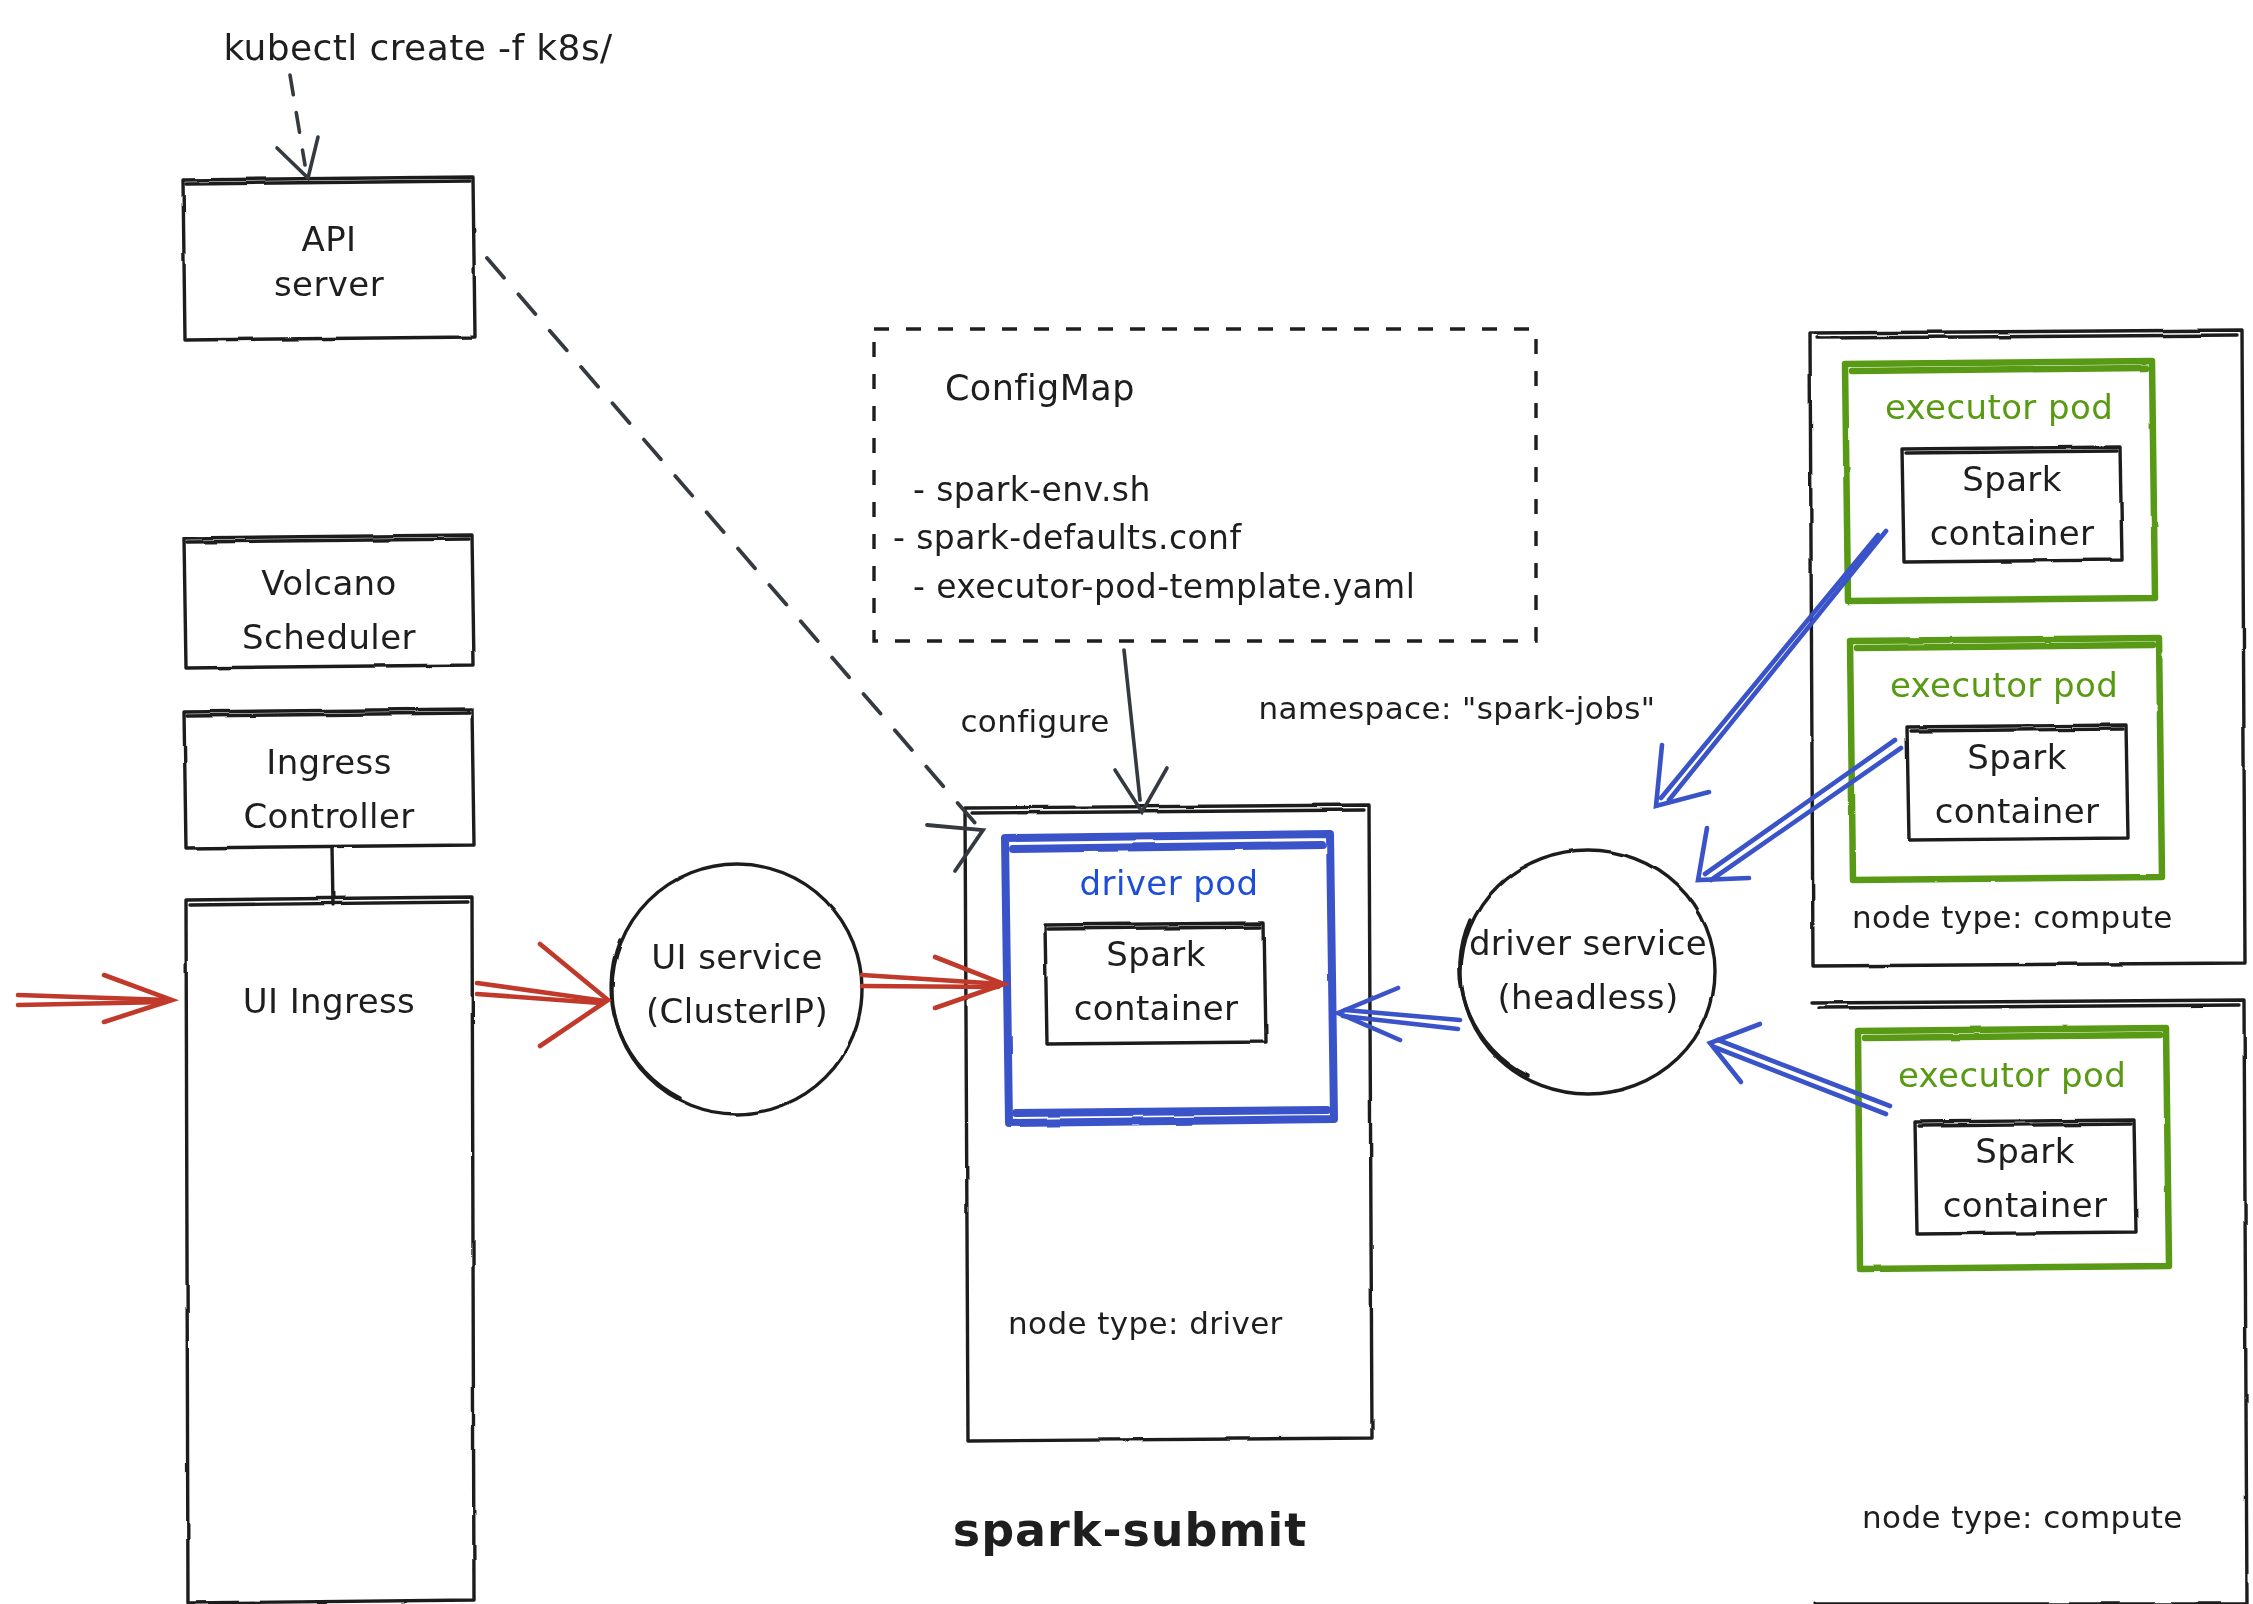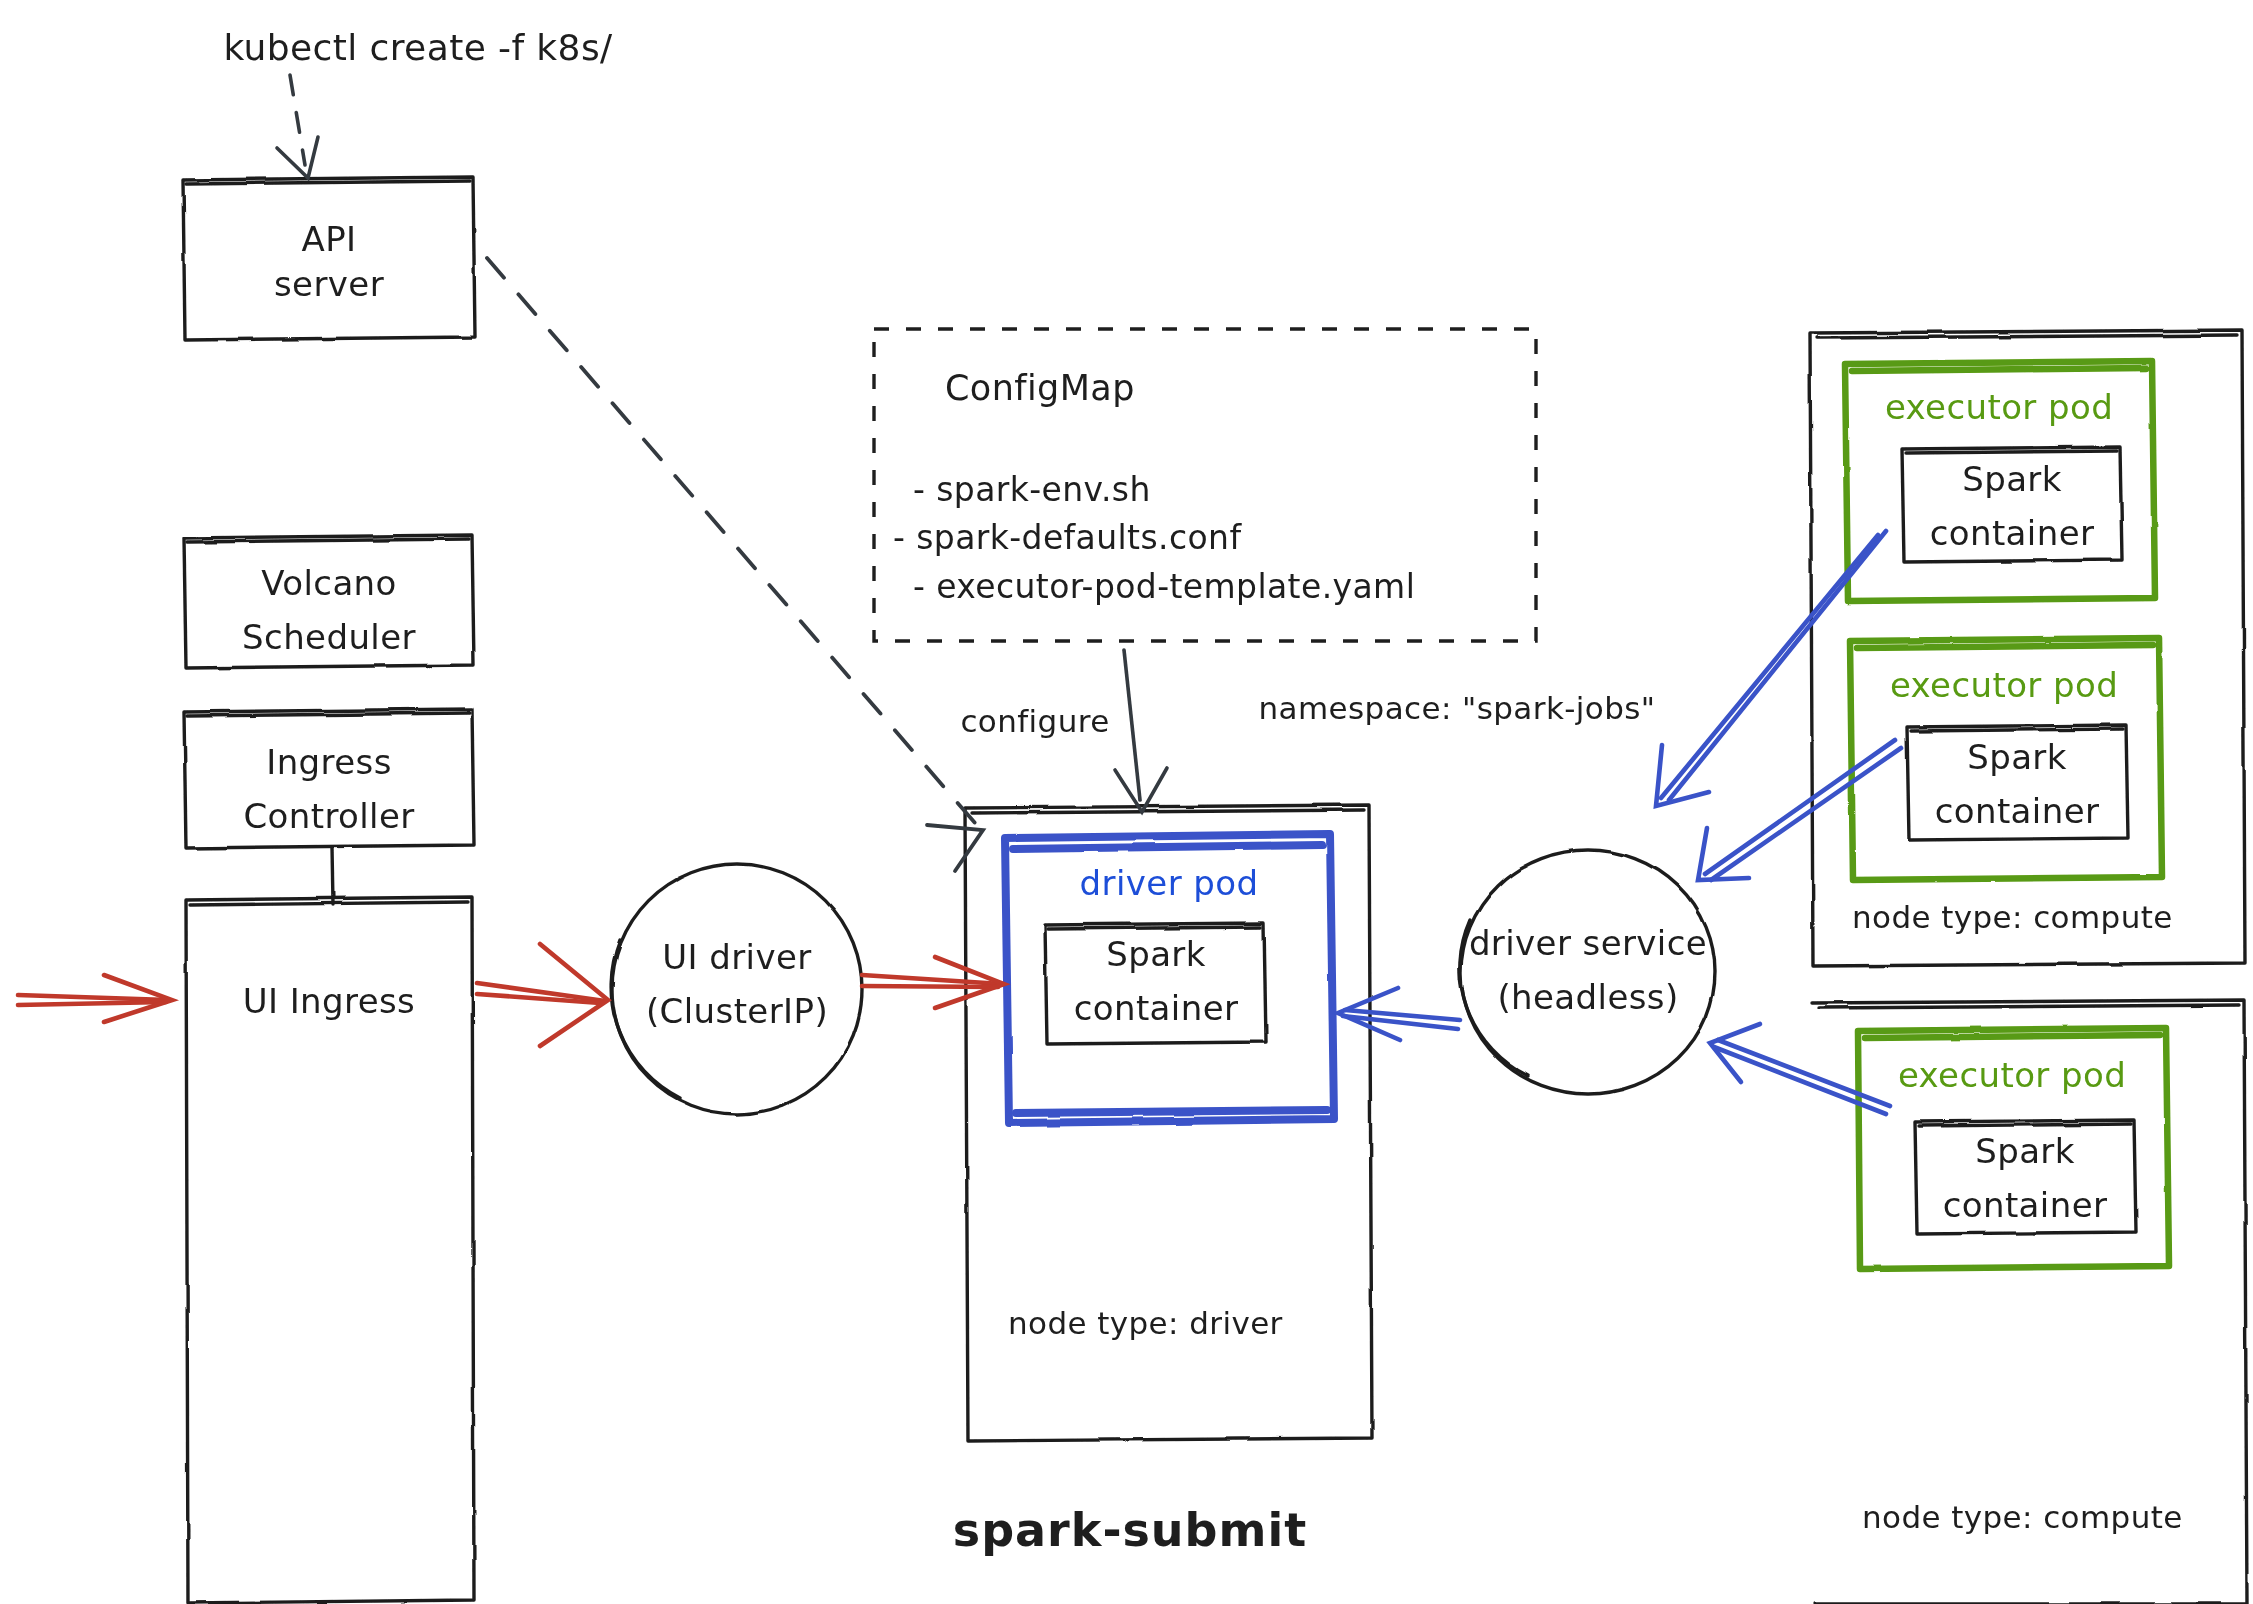--- a/index.html
+++ b/index.html
@@ -211,21 +211,21 @@
     <div class="lbl t-node" style="left:329px;top:285px;">server</div>
 
     <div class="lbl t-node" style="left:329px;top:584px;">Volcano</div>
     <div class="lbl t-node" style="left:329px;top:638px;">Scheduler</div>
 
     <div class="lbl t-node" style="left:329px;top:763px;">Ingress</div>
     <div class="lbl t-node" style="left:329px;top:817px;">Controller</div>
 
     <div class="lbl t-node" style="left:329px;top:1002px;">UI Ingress</div>
 
-    <div class="lbl t-node" style="left:737px;top:958px;">UI driver</div>
+    <div class="lbl t-node" style="left:737px;top:958px;">UI service</div>
     <div class="lbl t-node" style="left:737px;top:1012px;">(ClusterIP)</div>
 
     <div class="lbl t-cfg left" style="left:913px;top:388px;margin-left:32px;">ConfigMap</div>
     <div class="lbl t-cfgitem left" style="left:913px;top:490px;">- spark-env.sh</div>
     <div class="lbl t-cfgitem left" style="left:893px;top:538px;">- spark-defaults.conf</div>
     <div class="lbl t-cfgitem left" style="left:913px;top:587px;text-align:right;">- executor-pod-template.yaml</div>
 
     <div class="lbl t-small" style="left:1035px;top:722px;">configure</div>
 
     <div class="lbl t-small" style="left:1457px;top:709px;">namespace: "spark-jobs"</div>

